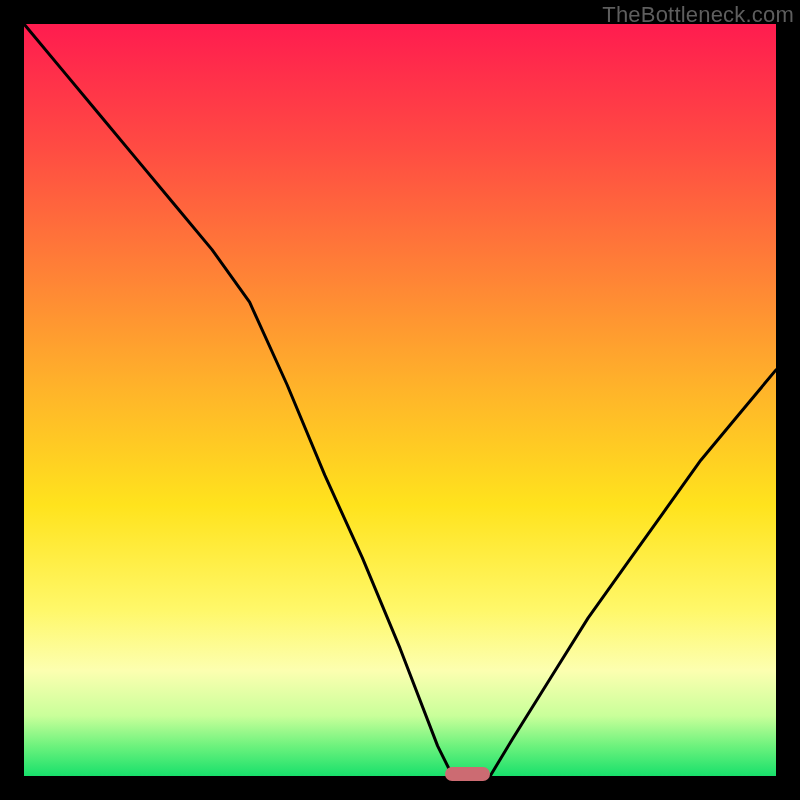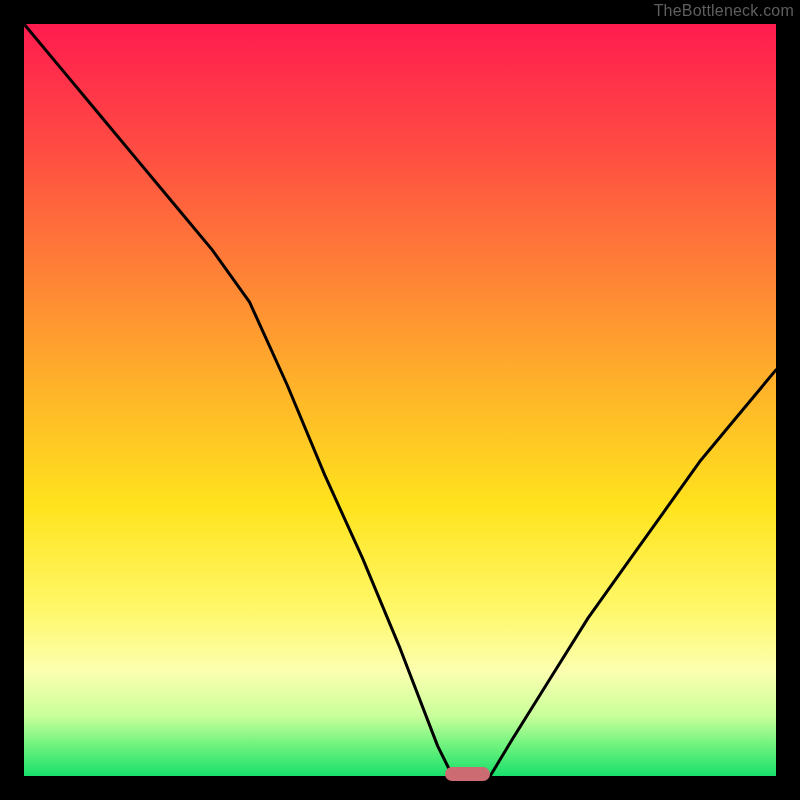--- a/index.html
+++ b/index.html
@@ -34,21 +34,21 @@
       #fcffb0 86%,
       #c9ff9a 92%,
       #6df27d 96%,
       #18e06b 100%);
   }
   .watermark {
     position: absolute;
     top: 2px;
     right: 6px;
     font-family: Arial, Helvetica, sans-serif;
-    font-size: 16px;
+    font-size: 22px;
     color: #5e5e5e;
     letter-spacing: 0.2px;
     user-select: none;
   }
   svg.curve {
     position: absolute;
     left: 0;
     top: 0;
     width: 752px;
     height: 752px;

